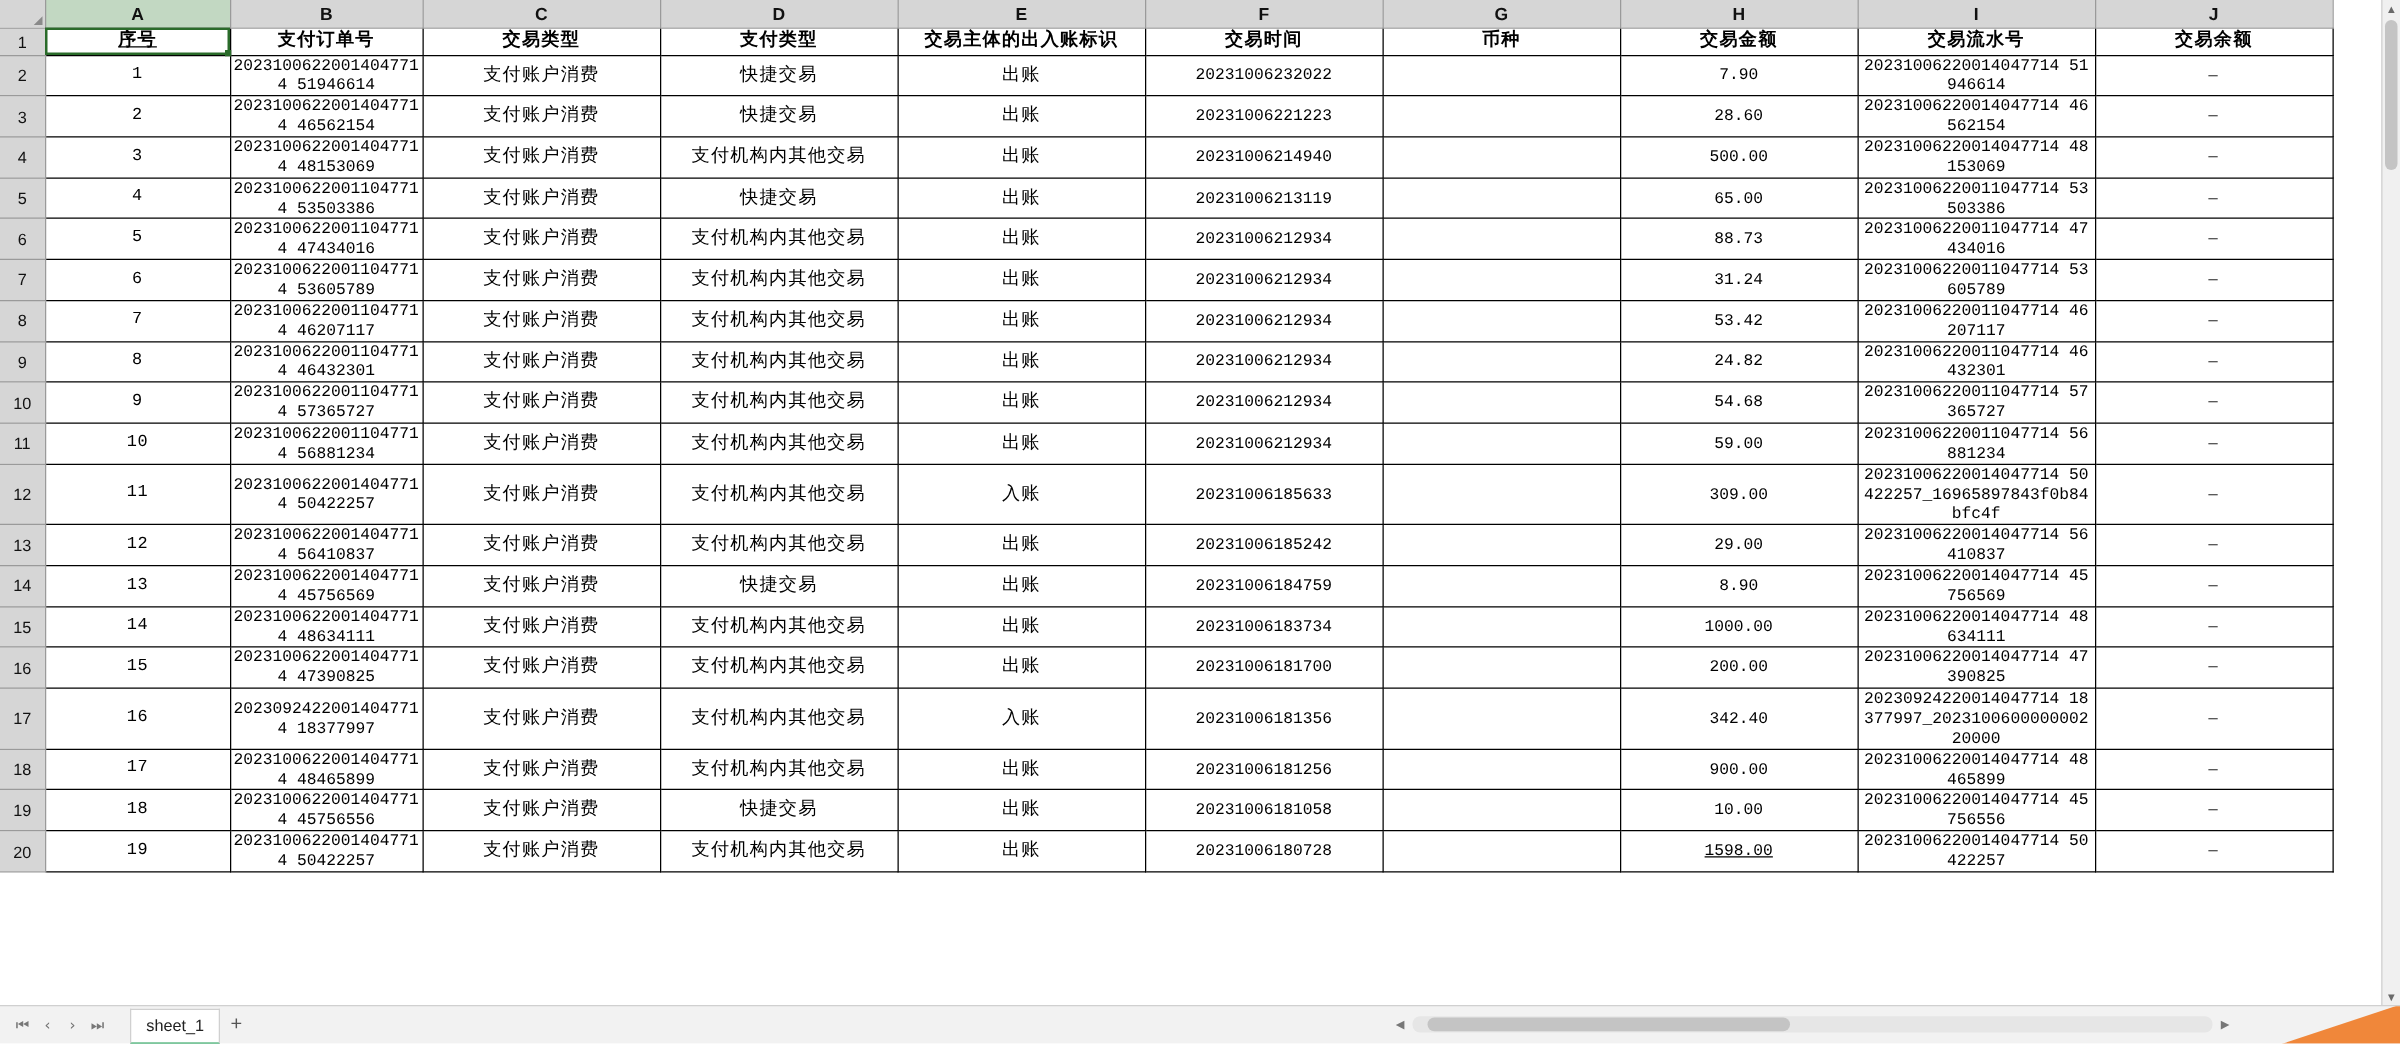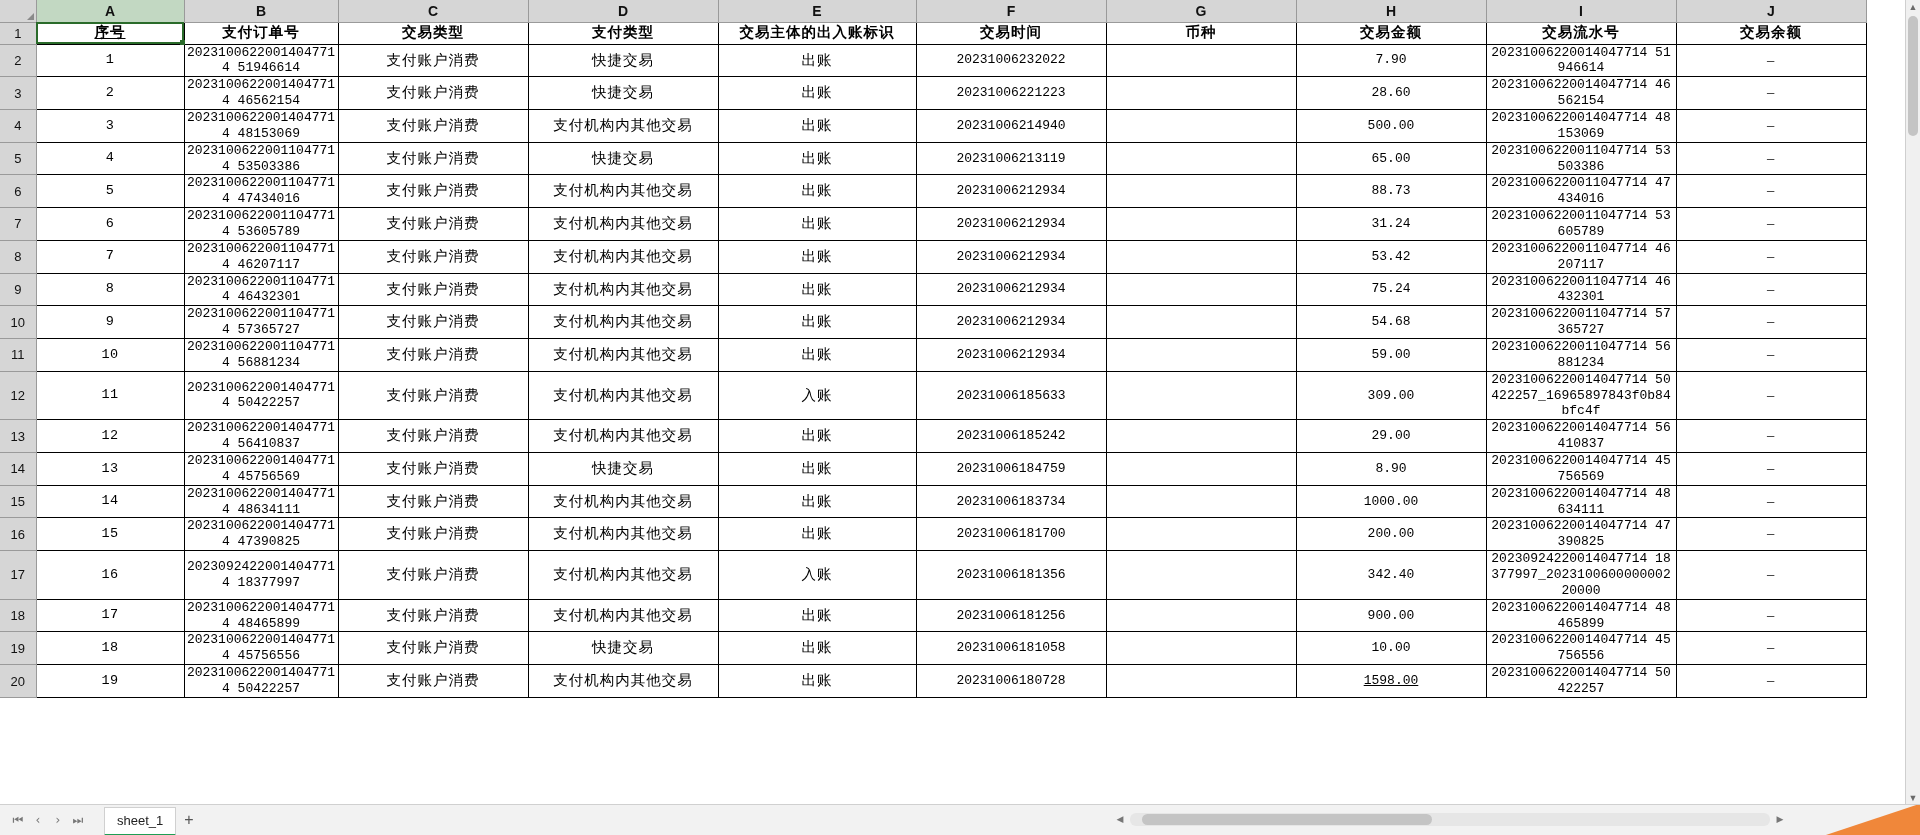--- a/index.html
+++ b/index.html
@@ -409,21 +409,21 @@
           </tr>
           <tr>
             <td class="rowhead-cell" style="height: 30px;">9</td>
             <td class="cell leftborder num" style="width: 148px; height: 30px;">8</td>
             <td class="cell mono" style="width: 154px; height: 30px;">20231006220011047714 46432301</td>
             <td class="cell cjk" style="width: 190px; height: 30px;">支付账户消费</td>
             <td class="cell cjk" style="width: 190px; height: 30px;">支付机构内其他交易</td>
             <td class="cell cjk" style="width: 198px; height: 30px;">出账</td>
             <td class="cell mono" style="width: 190px; height: 30px;">20231006212934</td>
             <td class="cell cjk" style="width: 190px; height: 30px;"></td>
-            <td class="cell mono" style="width: 190px; height: 30px;">75.24</td>
+            <td class="cell mono" style="width: 190px; height: 30px;">24.82</td>
             <td class="cell mono" style="width: 190px; height: 30px;">20231006220011047714 46432301</td>
             <td class="cell cjk" style="width: 190px; height: 30px;">–</td>
           </tr>
           <tr>
             <td class="rowhead-cell" style="height: 30px;">10</td>
             <td class="cell leftborder num" style="width: 148px; height: 30px;">9</td>
             <td class="cell mono" style="width: 154px; height: 30px;">20231006220011047714 57365727</td>
             <td class="cell cjk" style="width: 190px; height: 30px;">支付账户消费</td>
             <td class="cell cjk" style="width: 190px; height: 30px;">支付机构内其他交易</td>
             <td class="cell cjk" style="width: 198px; height: 30px;">出账</td>

